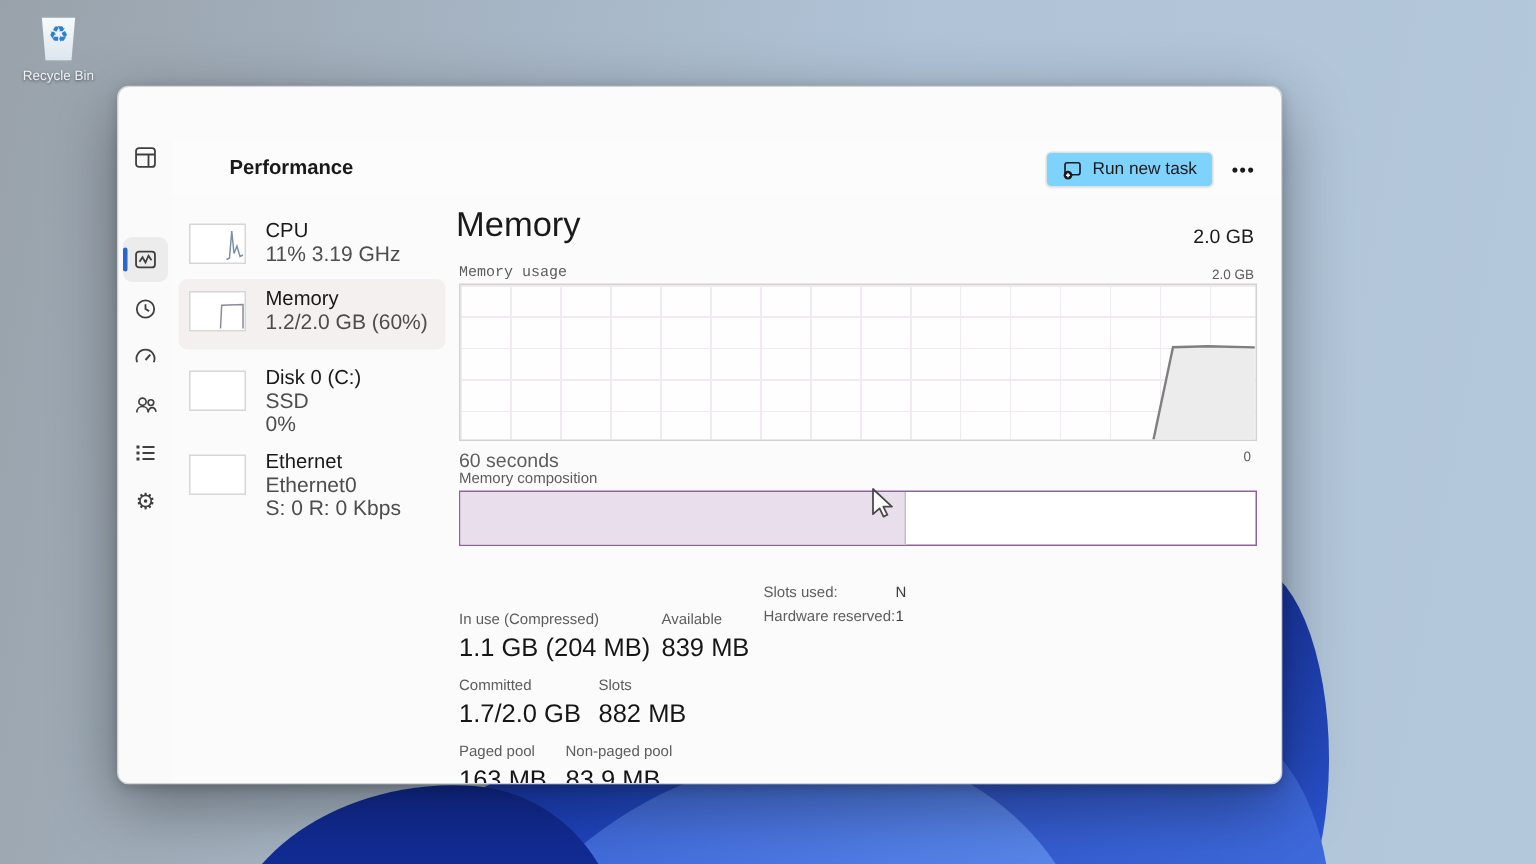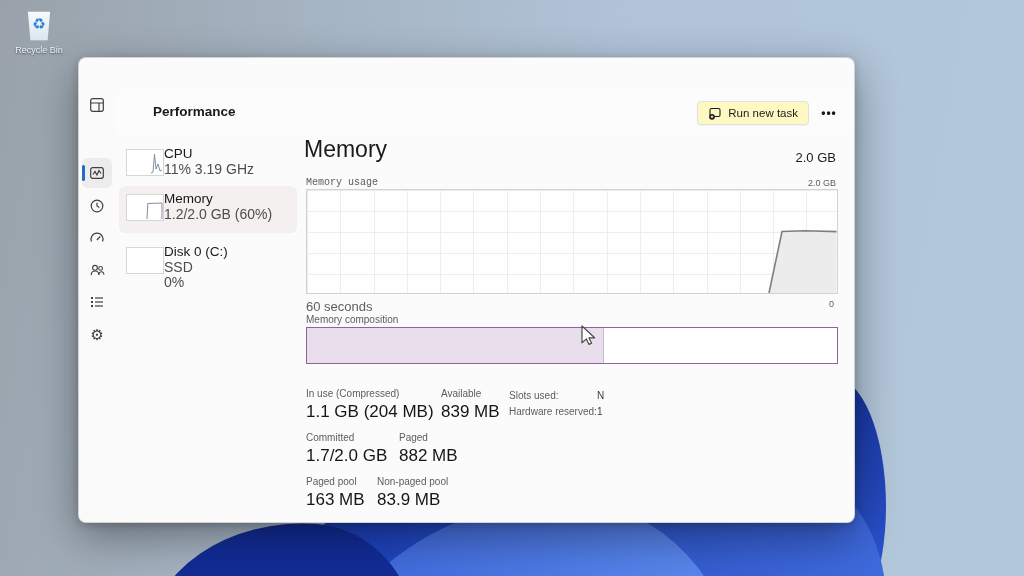--- a/index.html
+++ b/index.html
@@ -61,28 +61,28 @@
     display:flex; align-items:center; justify-content:center; color:#3f3f3f; }
   .rail-item.sel { background:#ececec; }
   .rail-accent { position:absolute; left:0; top:7px; width:3px; height:16px;
     border-radius:2px; background:#2767cf; }
   .gear-glyph { font-size:15px; color:#3f3f3f; line-height:1; }
 
   
   .hdr { position:absolute; left:36px; right:0; top:36px; height:36px; background:#fcfcfc; }
   .page-title { position:absolute; left:22px; top:10px; font-size:13.5px; font-weight:700; color:#191919;padding-left:16px; }
   .run-task { position:absolute; right:45px; top:7px; height:24px; padding:0 10px;
-    display:flex; align-items:center; gap:6px; background:#fef9c3; border:1px solid #e0e0e0;
+    display:flex; align-items:center; gap:6px; background:#7dd3fc; border:1px solid #e0e0e0;
     border-radius:4px; font-size:11.5px; color:#1b1b1b; box-shadow:0 1px 1px rgba(0,0,0,.04); }
   .more-btn { position:absolute; right:12px; top:7px; width:26px; height:24px; border-radius:4px;
     display:flex; align-items:center; justify-content:center; font-size:12px; font-weight:700;
     color:#1b1b1b; letter-spacing:1px; }
 
   
-  .plist-item { position:absolute; left:40px; width:178px; display:flex; padding:5px 7px; border-radius:6px; }
+  .plist-item { position:absolute; left:40px; width:178px; display:flex; gap:13px; padding:5px 7px; border-radius:6px; }
   .plist-item.sel { background:#f3f0ef; }
   .thumb { width:38px; height:27px; margin-top:3px; background:#fff; border:1px solid #d6d6d6; flex:none; }
   .pl-title { font-size:13.5px; color:#191919; }
   .pl-sub { font-size:14px; color:#4d4d4d; line-height:14px; margin-top:1px; }
 
   
   .d-title { position:absolute; left:225px; top:78px; font-size:23px; color:#1a1a1a; }
   .d-cap { position:absolute; right:18px; top:92px; font-size:13px; color:#1a1a1a; }
   .lbl { font-size:10px; color:#5d5d5d; }
   .d-usage-lbl { position:absolute; left:227px; top:119px;font-family:Liberation Mono, monospace; }
@@ -93,21 +93,21 @@
       repeating-linear-gradient(to right, #f1eaf0 0 1px, transparent 1px 33.3px),
       repeating-linear-gradient(to bottom, #f1eaf0 0 1px, transparent 1px 21px); }
   .chart svg { position:absolute; left:0; top:0; }
   .d-xleft { position:absolute; left:227px; top:241px; font-size:13px; color:#5d5d5d;text-align:center; }
   .d-xright { position:absolute; right:20px; top:241px; font-size:9px; color:#5d5d5d; }
   .d-comp-lbl { position:absolute; left:227px; top:256px; }
   .comp-bar { position:absolute; left:227px; top:269px; width:532px; height:37px;
     background:#fff; border:1.5px solid #8f639c; display:flex; }
   .comp-fill { width:56%; height:100%; background:#e9deeb; border-right:1px solid #cabcd0; }
 
-  .stat { position:absolute; }
+  .stat { position:absolute;margin-top:20px; }
   .stat .v { font-size:17px; color:#161616; margin-top:3px; }
   .sidestat { position:absolute; left:430px; top:332px; }
   .sidestat .row { display:flex; margin-bottom:5px; }
   .sidestat .row .lbl { width:88px; }
   .sidestat .row .sv { font-size:10px; color:#3c3c3c; }
 
   
   .cursor { position:absolute; left:576px; top:323px; z-index:10; }
 </style>
 </head>
@@ -224,20 +224,28 @@
 
     <div class="plist-item" style="top:181px;height:54px">
       <div class="thumb"></div>
       <div>
         <div class="pl-title">Disk 0 (C:)</div>
         <div class="pl-sub">SSD</div>
         <div class="pl-sub">0%</div>
       </div>
     </div>
 
+    <div class="plist-item" style="top:237px;height:56px">
+      <div class="thumb"></div>
+      <div>
+        <div class="pl-title">Ethernet</div>
+        <div class="pl-sub">Ethernet0</div>
+        <div class="pl-sub">S: 0 R: 0 Kbps</div>
+      </div>
+    </div>
 
     <div class="d-title">Memory</div>
     <div class="d-cap">2.0 GB</div>
 
     <div class="lbl d-usage-lbl">Memory usage</div>
     <div class="d-usage-max">2.0 GB</div>
 
     <div class="chart">
       <svg width="530" height="103" viewBox="0 0 530 103">
         <path d="M462 103 L475 41.5 L498 40.8 L529.5 41.6 L529.5 103 Z" fill="#ececec"></path>
@@ -258,21 +266,21 @@
     </div>
     <div class="stat" style="left:362px;top:330px">
       <div class="lbl">Available</div>
       <div class="v">839 MB</div>
     </div>
     <div class="stat" style="left:227px;top:374px">
       <div class="lbl">Committed</div>
       <div class="v">1.7/2.0 GB</div>
     </div>
     <div class="stat" style="left:320px;top:374px">
-      <div class="lbl">Paged</div>
+      <div class="lbl">Slots</div>
       <div class="v">882 MB</div>
     </div>
     <div class="stat" style="left:227px;top:418px">
       <div class="lbl">Paged pool</div>
       <div class="v">163 MB</div>
     </div>
     <div class="stat" style="left:298px;top:418px">
       <div class="lbl">Non-paged pool</div>
       <div class="v">83.9 MB</div>
     </div>

